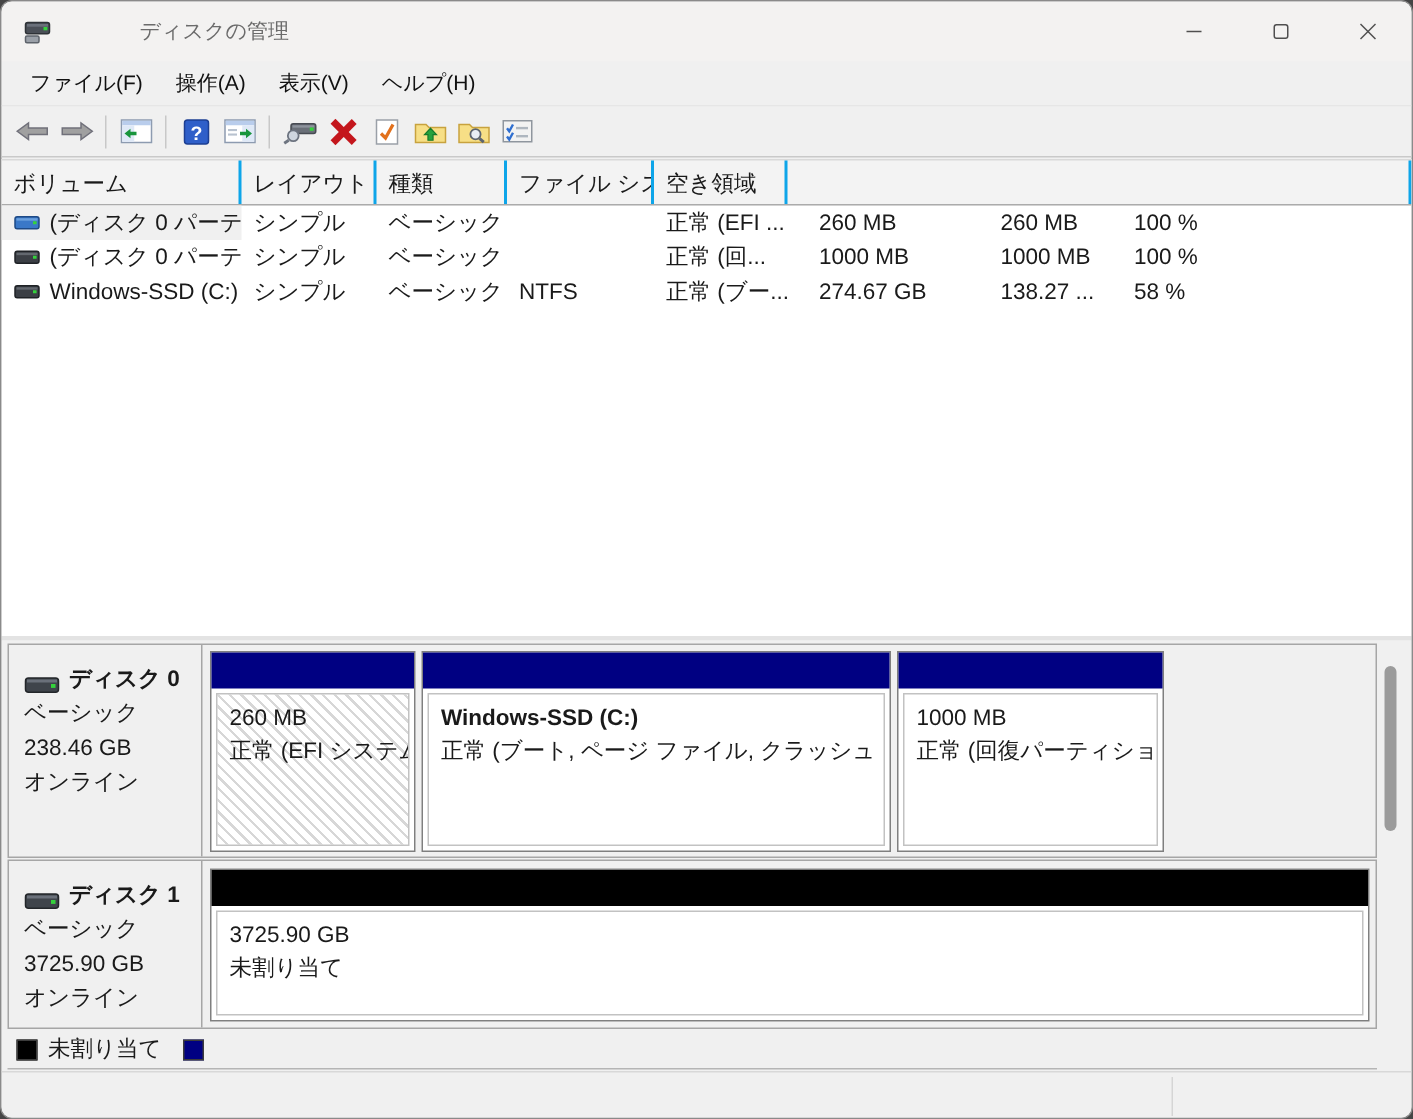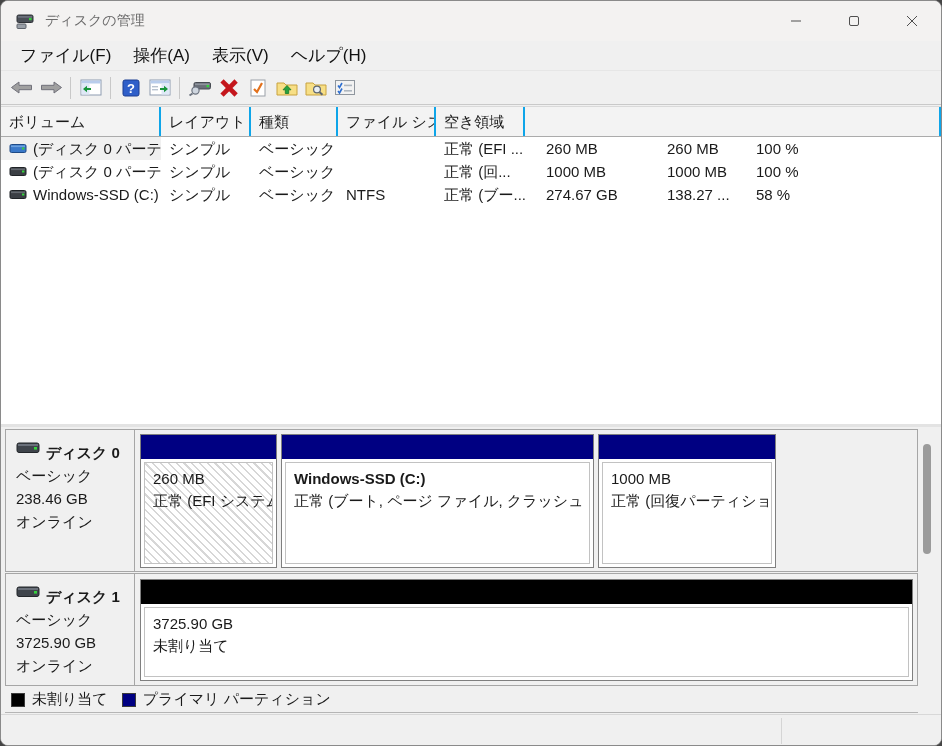--- a/index.html
+++ b/index.html
@@ -9,28 +9,28 @@
     font-family:"Liberation Sans","DejaVu Sans",sans-serif;
     color:#1a1a1a;
     -webkit-font-smoothing:antialiased;
   }
   .window {
     position:relative; width:942px; height:746px;
     background:#f0f0f0; border:1px solid #8a8a8a; border-radius:8px;
     overflow:hidden;
   }
   
-  .titlebar { position:absolute; left:0; top:0; width:100%; height:40px; background:#f3f2f1; display:flex; align-items:center; }
+  .titlebar { position:absolute; left:0; top:0; width:100%; height:40px; background:#f3f2f1; display:flex; align-items:center;gap:48px; }
   .app-icon { margin-left:14px; display:flex; align-items:center; }
   .title-text { margin-left:10px; font-size:14px; color:#6b6b6b; }
   .win-controls { position:absolute; right:0; top:0; height:40px; display:flex; }
   .win-btn { width:58px; height:40px; border:none; background:transparent; display:flex; align-items:center; justify-content:center; cursor:default; }
   
   .menubar { position:absolute; left:0; top:40px; width:100%; height:30px; background:#f0f0f0; display:flex; align-items:center; padding-left:8px; border-bottom:1px solid #e6e6e6; }
-  .menu-item { font-size:17px; padding:4px 11px; color:#111; }
+  .menu-item { font-size:14px; padding:4px 11px; color:#111; }
   
   .toolbar { position:absolute; left:0; top:70px; width:100%; height:34px; background:#f0f0f0; display:flex; align-items:center; padding-left:6px; border-bottom:1px solid #c9c9c9; }
   .tb-btn { width:29px; height:27px; border:none; background:transparent; display:flex; align-items:center; justify-content:center; }
   .tb-sep { width:1px; height:22px; background:#c8c8c8; margin:0 5px; }
   
   .listview { position:absolute; left:0; top:105px; width:100%; height:318px; background:#ffffff; }
   .lv-header { display:flex; height:31px; background:#f3f3f3; border-bottom:1px solid #ababab; border-top:1px solid #d9d9d9; }
   .lv-header .cell { border-right:2px solid #0ea5e9; padding:6px 0 0 8px; font-size:15px; white-space:nowrap; overflow:hidden; }
   .lv-row { display:flex; height:23px; align-items:center; }
   .lv-row .cell { padding-left:8px; font-size:15px; white-space:nowrap; overflow:hidden; height:23px; line-height:23px; }
@@ -39,21 +39,21 @@
   .vol-cell.hl { background:#f0f0f0; }
   .drive-ico { flex:0 0 auto; display:flex; }
   
   .splitter { position:absolute; left:0; top:423px; width:100%; height:3px; background:#e3e3e3; }
   
   .gpane { position:absolute; left:0; top:426px; width:100%; height:287px; background:#f0f0f0; }
   .disk-row { position:absolute; left:4px; width:913px; border:1px solid #a6a6a6; background:#f0f0f0; }
   .row-d0 { top:2px; height:143px; }
   .row-d1 { top:146px; height:113px; }
   .disk-info { position:absolute; left:0; top:0; width:129px; height:100%; border-right:1px solid #a6a6a6; padding:11px 0 0 10px; font-size:15px; line-height:23px; }
-  .disk-title { display:flex; align-items:flex-start; gap:5px; font-weight:bold; }
+  .disk-title { display:flex; align-items:flex-end; gap:5px; font-weight:bold; }
   .part { position:absolute; border:1px solid #7f7f7f; background:#ffffff; }
   .part-bar { position:absolute; left:0; top:0; width:100%; height:24px; }
   .bar-primary { background:#000082; }
   .bar-unalloc { background:#000000; }
   .part-body { position:absolute; left:3px; right:3px; top:27px; bottom:3px; border:1px solid #c2c2c2; background:#fff; padding:5px 0 0 8px; overflow:hidden; }
   .part-body.hatched { background:repeating-linear-gradient(45deg,#ffffff 0px,#ffffff 4px,#d7d7d7 4px,#d7d7d7 5.5px); }
   .pline { font-size:15px; line-height:22px; white-space:nowrap; }
   .pline.pname { font-weight:bold; }
   .p-efi   { left:134px; top:4px; width:137px; height:134px; }
   .p-cdrv  { left:275px; top:4px; width:313px; height:134px; }
@@ -344,21 +344,20 @@
         </div>
       </div>
     </div>
 
     <div class="vscroll-thumb"></div>
 
     <div class="legend">
       <span class="swatch" style="background:#000000"></span>
       <span class="legend-label">未割り当て</span>
       <span class="swatch" style="background:#000082"></span>
-      <span class="legend-label">プライマリ パーティション</span>
     </div>
   </div>
 
   <div class="statusbar">
     <div class="status-div"></div>
   </div>
 
 </div>
 
 </body></html>

